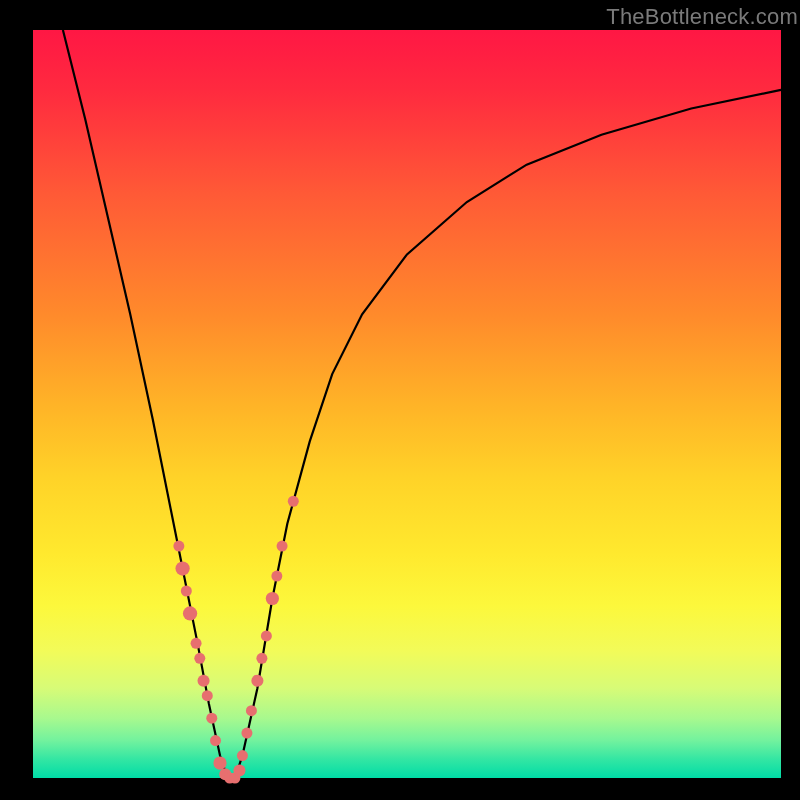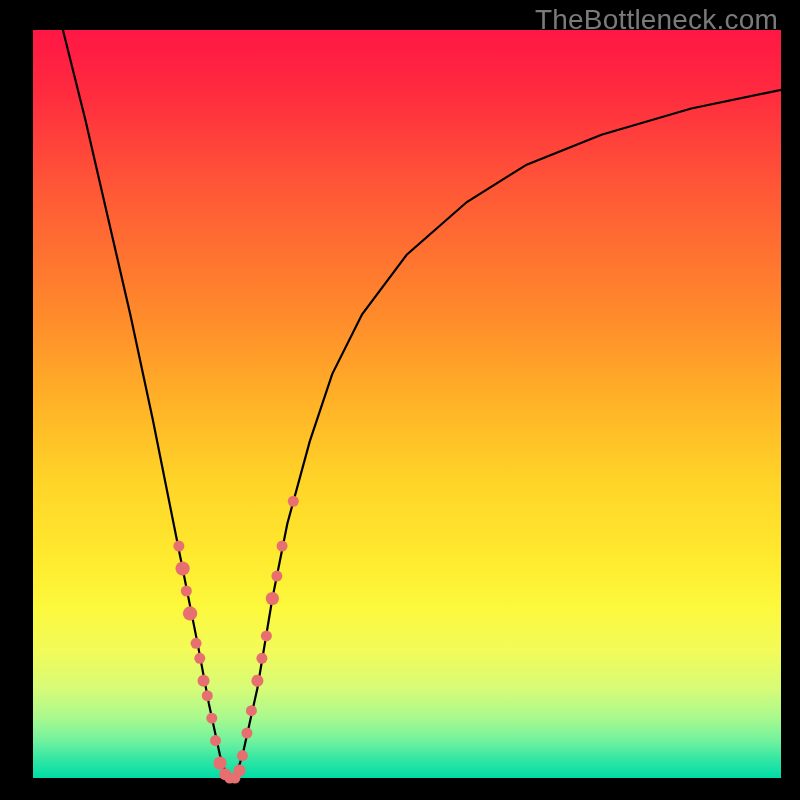--- a/index.html
+++ b/index.html
@@ -39,23 +39,23 @@
       #d7fb77 88%,
       #a8f98e 92%,
       #72f29e 95%,
       #33e6a3 97.5%,
       #00dca7 100%
     );
   }
   .watermark {
     position: absolute;
     top: 4px;
-    right: 22px;
+    right: 2px;
     color: #7a7a7a;
-    font-size: 28px;
+    font-size: 22px;
     font-weight: 400;
     letter-spacing: 0.2px;
     user-select: none;
   }
   svg.curve {
     position: absolute;
     left: 0;
     top: 0;
     width: 748px;
     height: 748px;

